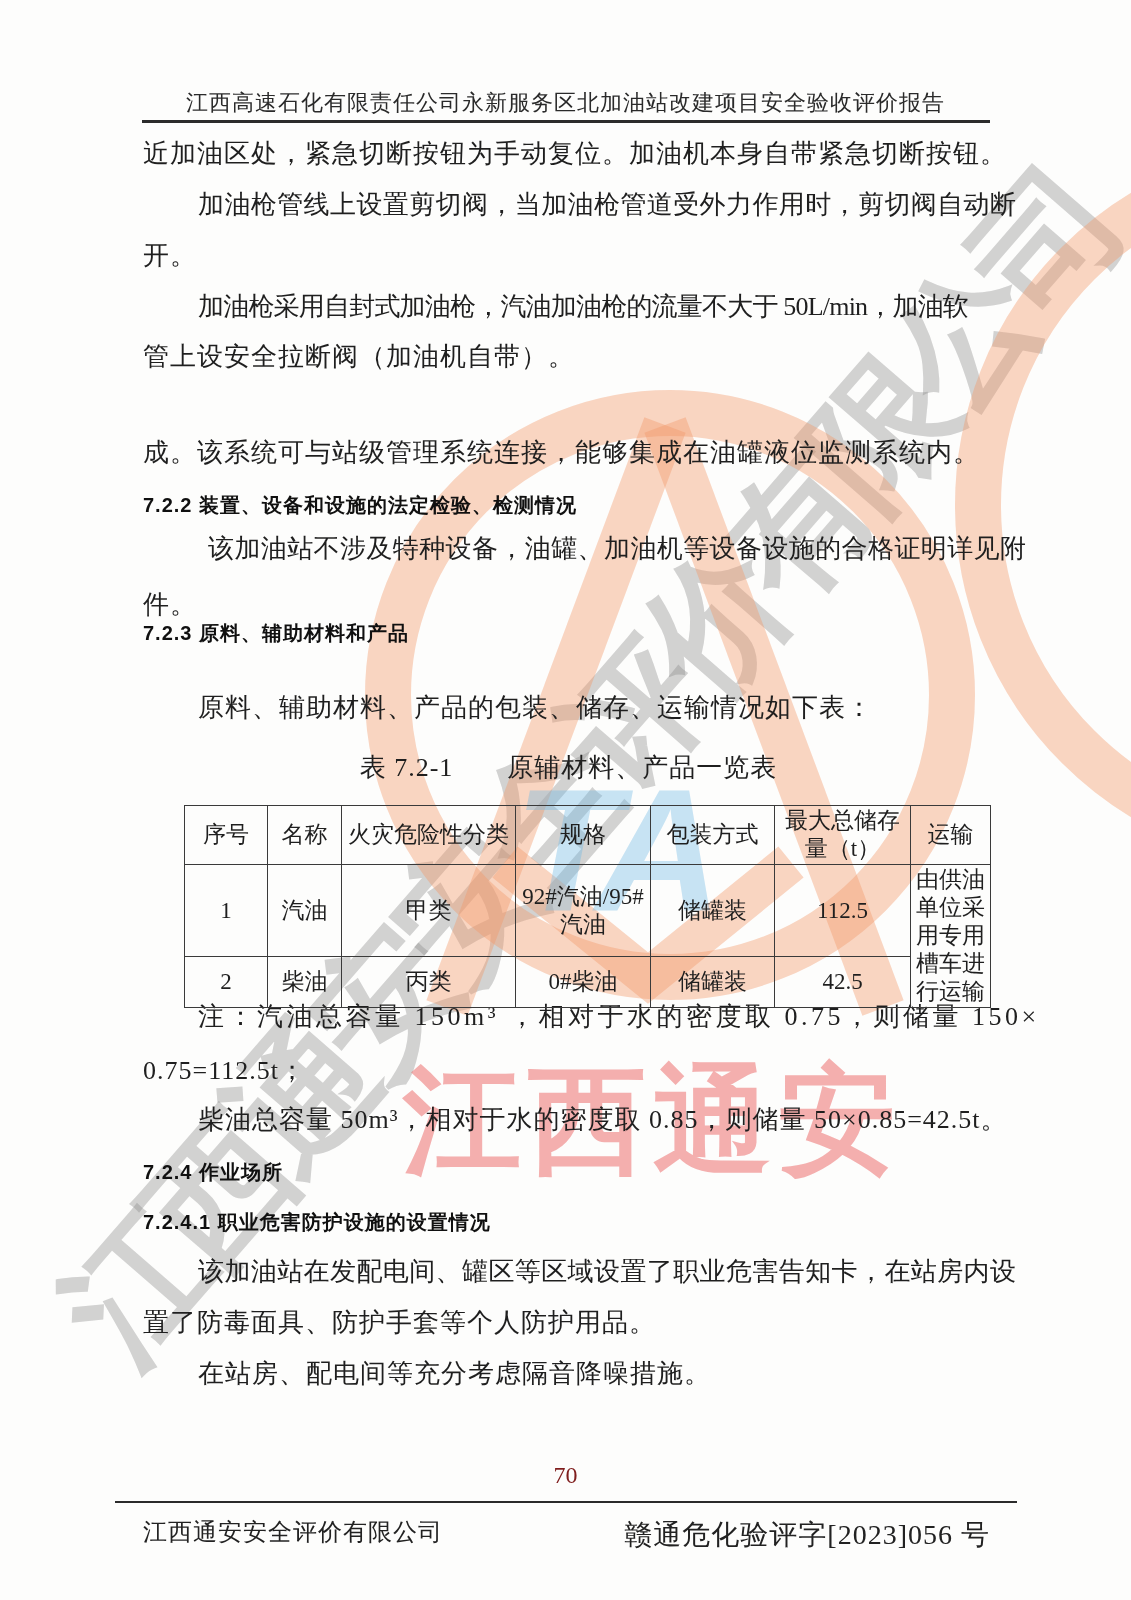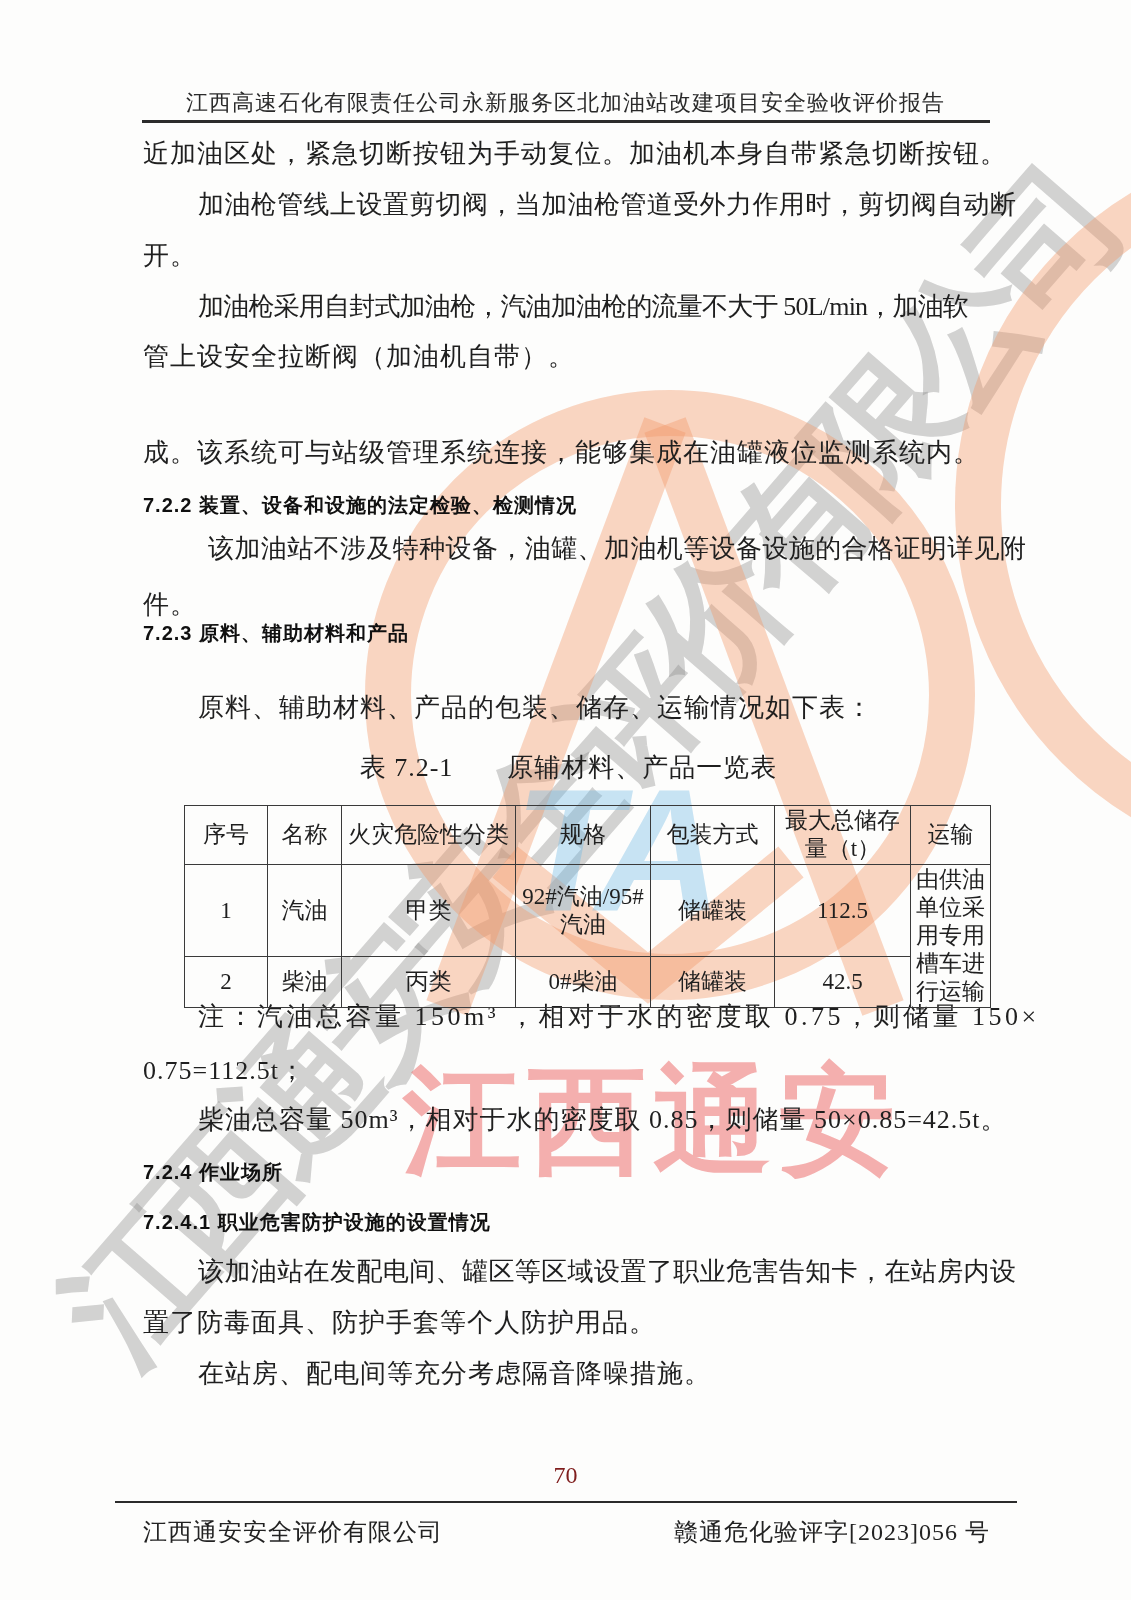--- a/index.html
+++ b/index.html
@@ -40,21 +40,21 @@
     font-size:22px;letter-spacing:1px;color:#2a2a2a;z-index:3;
   }
   .header-rule{position:absolute;top:120px;left:142px;width:848px;
     border-top:3px solid #2b2b2b;z-index:3;}
   .page-number{position:absolute;top:1462px;left:0;width:100%;text-align:center;
     font-size:24px;color:#7f1d1d;z-index:3;}
   .footer-rule{position:absolute;top:1501px;left:115px;width:902px;
     border-top:2px solid #2b2b2b;z-index:3;}
   .footer-left{position:absolute;top:1516px;left:143px;font-size:24px;
     letter-spacing:1px;color:#222;z-index:3;}
-  .footer-right{position:absolute;top:1516px;right:141px;font-size:24px;
+  .footer-right{position:absolute;top:1516px;right:141px;font-size:28px;
     letter-spacing:1px;color:#222;z-index:3;}
   
   #body-layer{position:absolute;inset:0;z-index:2;}
   .line{
     position:absolute;left:143px;width:847px;height:50px;line-height:50px;
     font-size:26px;letter-spacing:1px;color:#1f1f1f;white-space:nowrap;
   }
   .line.indent{left:198px;width:792px;}
   .line.center{left:145px;width:847px;text-align:center;}
   .line.heading{

